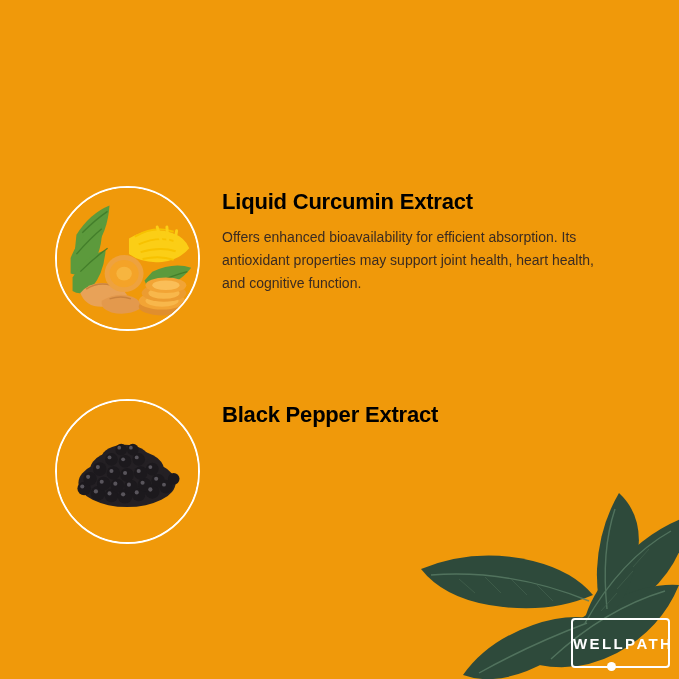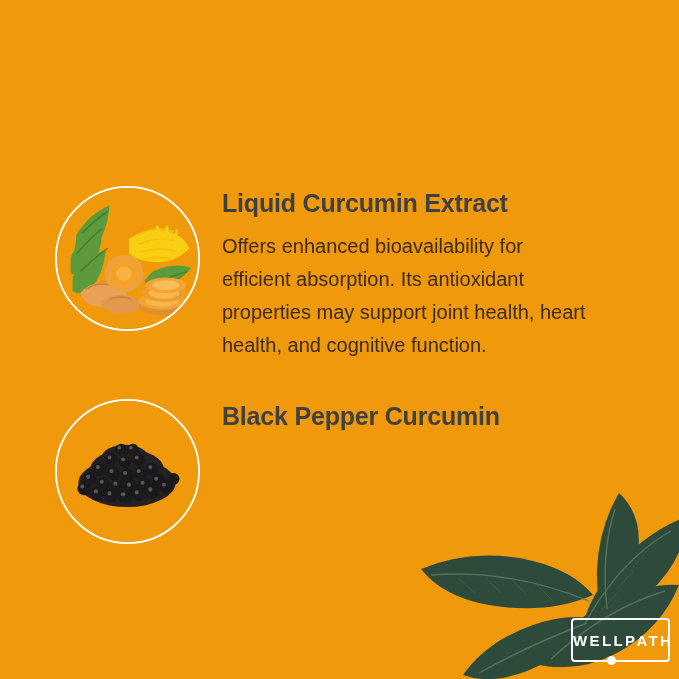--- a/index.html
+++ b/index.html
@@ -43,49 +43,49 @@
     overflow:hidden;
   }
   .media svg{display:block;width:100%;height:100%;}
 
   .copy{
     position:absolute;
     left:222px; top:4px;
     width:372px;
   }
   .fh{
-    color:#404040;
-    font-size:25px;
+    color:#000000;
+    font-size:22px;
     font-weight:700;
     letter-spacing:-0.2px;
     line-height:1.1;
     margin:0 0 12px 0;
   }
   .fb{
     color:#3B2B21;
-    font-size:20px;
+    font-size:14px;
     font-weight:400;
-    line-height:33px;
+    line-height:23px;
     margin:0;
   }
 
   
   .leaves{
     position:absolute;
     right:0;bottom:0;
     width:260px;height:200px;
     pointer-events:none;
   }
   .leaves svg{display:block;width:100%;height:100%;}
 
   
   .logo{
     position:absolute;
     left:571px; top:618px;
-    width:99px; height:44px;
+    width:99px; height:50px;
     border:2px solid #FFFFFF;
     border-radius:4px;
     box-sizing:border-box;
   }
   .logo-text{
     position:absolute;
     left:0;right:0;top:50%;
     transform:translateY(-50%);
     text-align:center;
     color:#FFFFFF;
@@ -220,21 +220,21 @@
             <circle cx="96" cy="68" r="2"></circle>
           <circle cx="54" cy="58" r="2"></circle>
             <circle cx="68" cy="60" r="2"></circle>
           <circle cx="82" cy="58" r="2"></circle>
             <circle cx="64" cy="48" r="1.9"></circle>
           <circle cx="76" cy="48" r="1.9"></circle>
         </g>
       </svg>
     </div>
     <div class="copy">
-      <h2 class="fh">Black Pepper Curcumin</h2>
+      <h2 class="fh">Black Pepper Extract</h2>
     </div>
   </div>
 
   <div class="leaves">
     <svg viewBox="0 0 260 200" xmlns="http://www.w3.org/2000/svg">
       <g fill="#2E4A3B">
         <path d="M262 40 q-40 16 -74 58 q-20 26 -24 50 q34 -6 66 -34 q28 -26 36 -58 z"></path>
         <path d="M2 90 q54 -22 112 -8 q40 10 60 34 q-46 20 -104 10 q-46 -8 -68 -36 z"></path>
         <path d="M120 186 q26 -44 76 -66 q34 -16 64 -14 q-18 44 -62 68 q-38 20 -78 12 z"></path>
         <path d="M200 14 q-20 34 -22 76 q-1 30 8 52 q24 -22 32 -62 q8 -42 -18 -66 z"></path>

